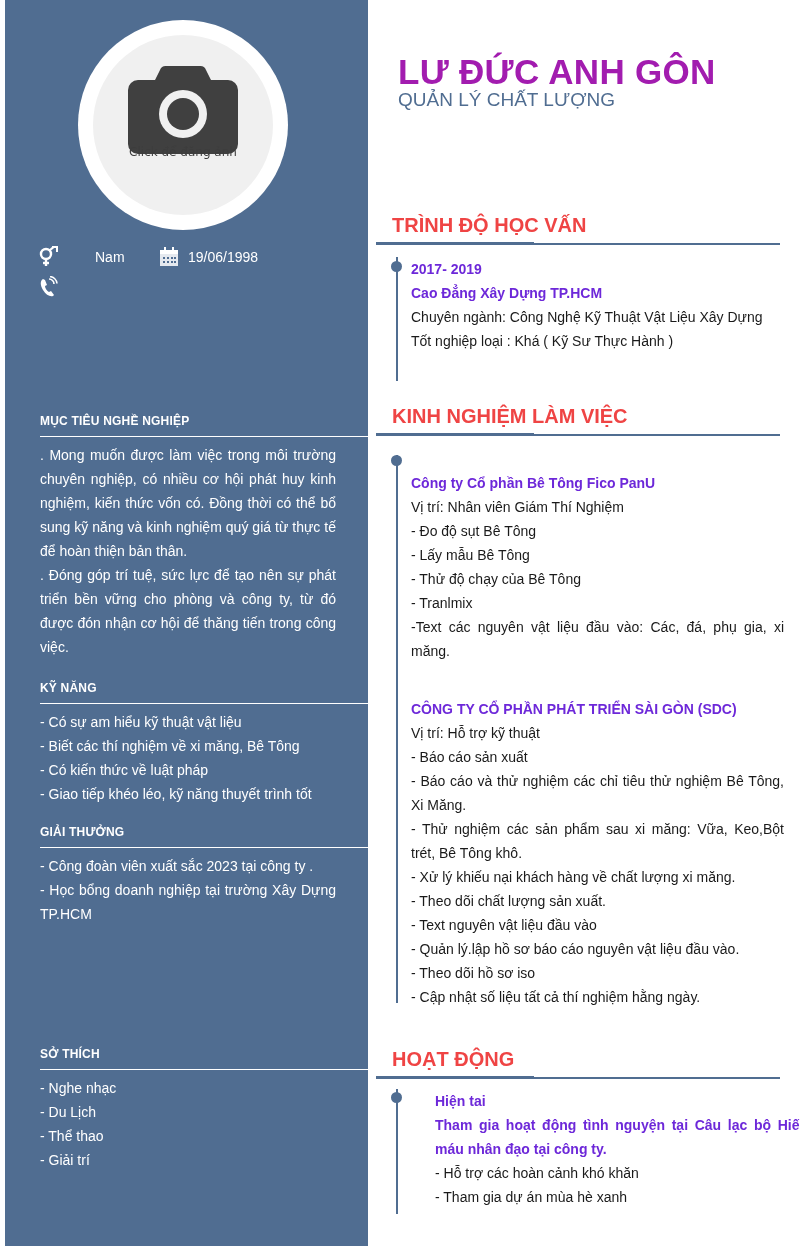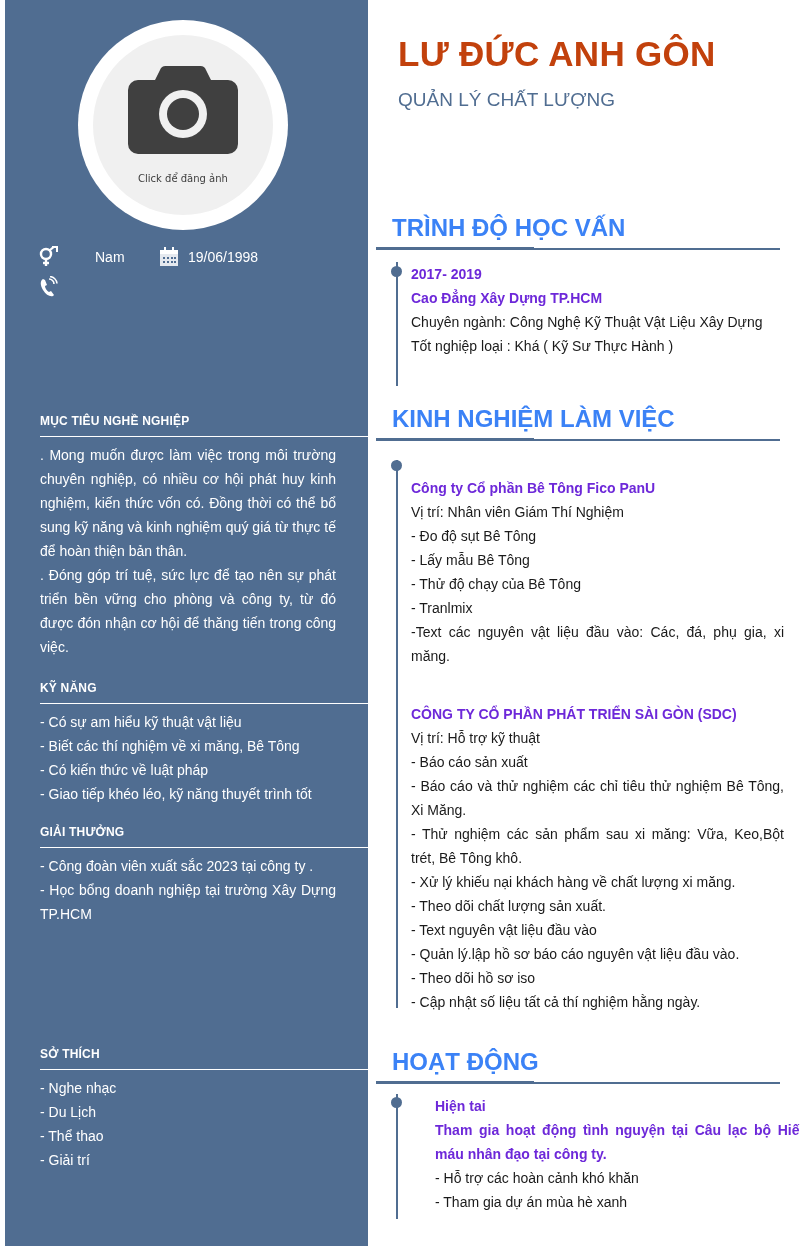--- a/index.html
+++ b/index.html
@@ -13,49 +13,49 @@
   .avatar-ring {
     position: absolute; left: 73px; top: 20px; width: 210px; height: 210px;
     border-radius: 50%; background: #ffffff;
   }
   .avatar-inner {
     position: absolute; left: 15px; top: 15px; width: 180px; height: 180px;
     border-radius: 50%; background: #f0f0f0;
   }
   .camera { position: absolute; left: 35px; top: 27px; width: 110px; height: 92px; }
   .avatar-caption {
-    position: absolute; left: 0; top: 138px; width: 180px; text-align: center;
-    font-family: "DejaVu Sans", sans-serif; font-size: 10px; color: #3d3d3d;
+    position: absolute; left: 0; top: 110px; width: 180px; text-align: center;
+    font-family: "DejaVu Sans", sans-serif; font-size: 12px; color: #3d3d3d;
   }
 
   .info-row { position: absolute; font-size: 14px; color: #fff; display: flex; align-items: center; }
   .info-row .ic { display: inline-flex; width: 22px; height: 22px; margin-right: 8px; align-items: center; justify-content: center; }
 
   .side-section { position: absolute; left: 35px; width: 328px; }
   .side-title {
     font-size: 12px; font-weight: bold; color: #ffffff; padding-bottom: 8px;
     border-bottom: 1.5px solid #ffffff; letter-spacing: 0.2px;
   }
   .side-text {
     font-size: 14px; line-height: 24px; color: #ffffff; text-align: justify;
     padding-top: 6px; padding-right: 32px;
   }
   .side-list div { font-size: 14px; line-height: 24px; color: #fff; }
 
   .main { position: absolute; left: 376px; top: 0; width: 404px; }
   .name {
-    position: absolute; left: 22px; top: 34px; font-size: 35px; font-weight: bold;
-    color: #c2410c; white-space: nowrap; letter-spacing: 0.3px;
+    position: absolute; left: 22px; top: 52px; font-size: 35px; font-weight: bold;
+    color: #a21caf; white-space: nowrap; letter-spacing: 0.3px;
   }
   .job-title {
     position: absolute; left: 22px; top: 89px; font-size: 19px; color: #506d91; white-space: nowrap;
   }
   .main-section { position: absolute; left: 0; width: 404px; }
   .main-title {
-    font-size: 24px; font-weight: bold; color: #3b82f6; padding-left: 16px; padding-bottom: 5px;
+    font-size: 20px; font-weight: bold; color: #ef4444; padding-left: 16px; padding-bottom: 5px;
     position: relative;
   }
   .title-rule { position: relative; height: 3px; width: 404px; }
   .title-rule .thin { position: absolute; left: 0; top: 1px; width: 404px; height: 1.5px; background: #506d91; }
   .title-rule .thick { position: absolute; left: 0; top: 0; width: 158px; height: 3px; background: #506d91; }
 
   .timeline { position: relative; margin-left: 20px; border-left: 2.5px solid #506d91; }
   .timeline .dot {
     position: absolute; left: -7px; width: 11px; height: 11px; border-radius: 50%; background: #506d91;
   }

